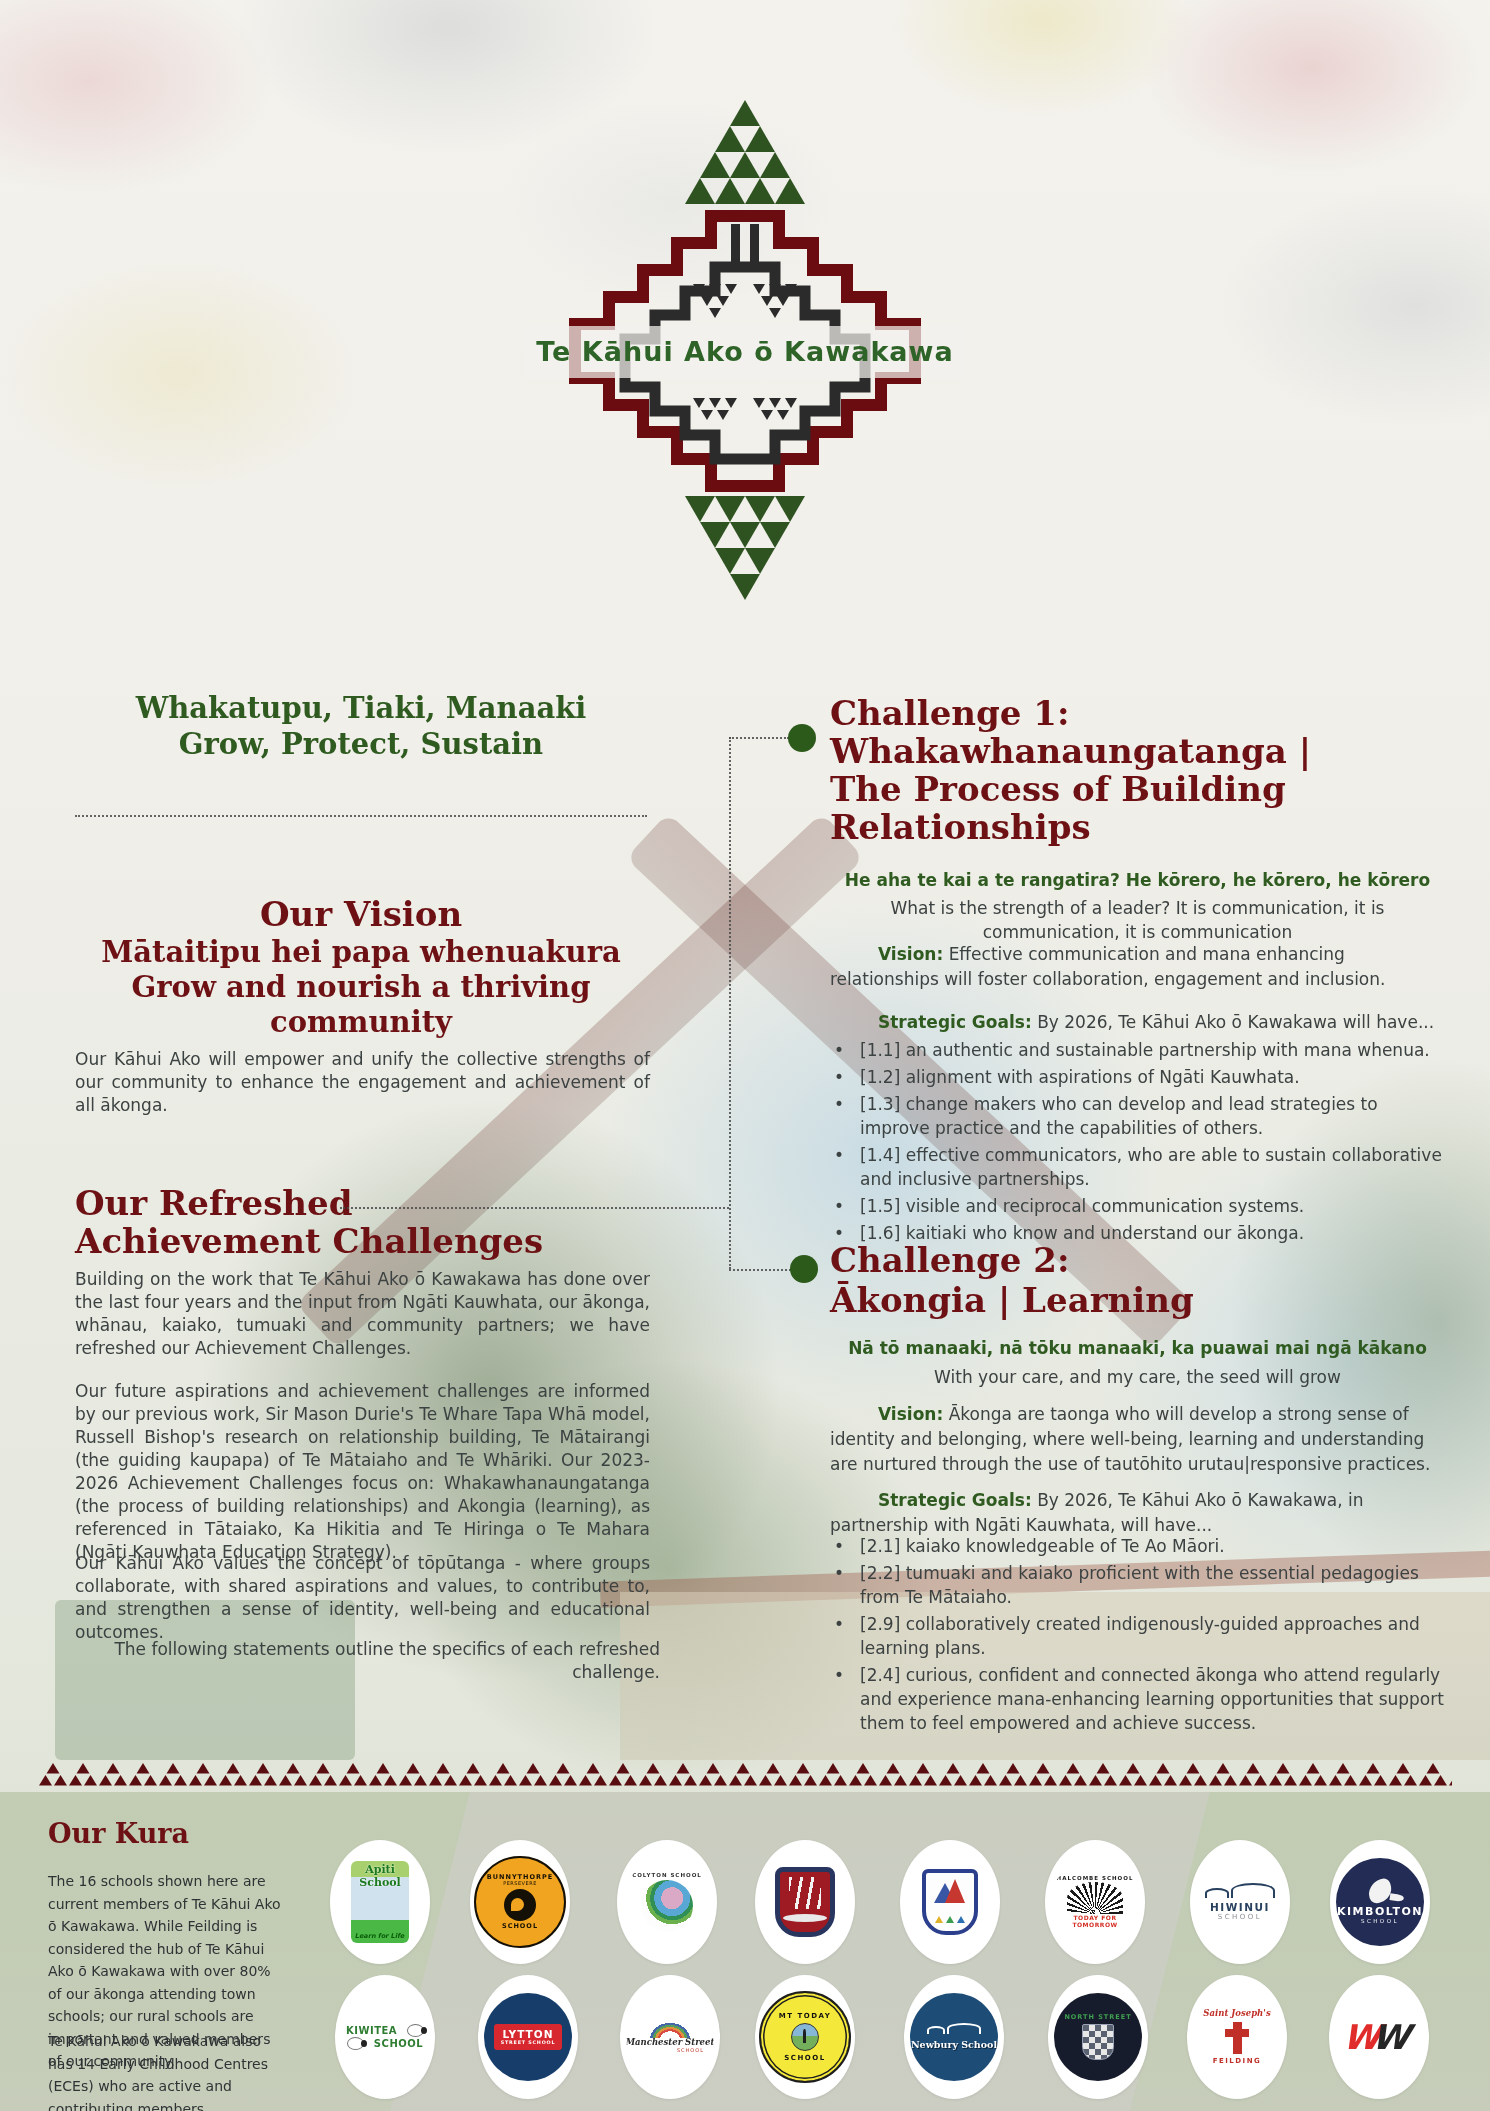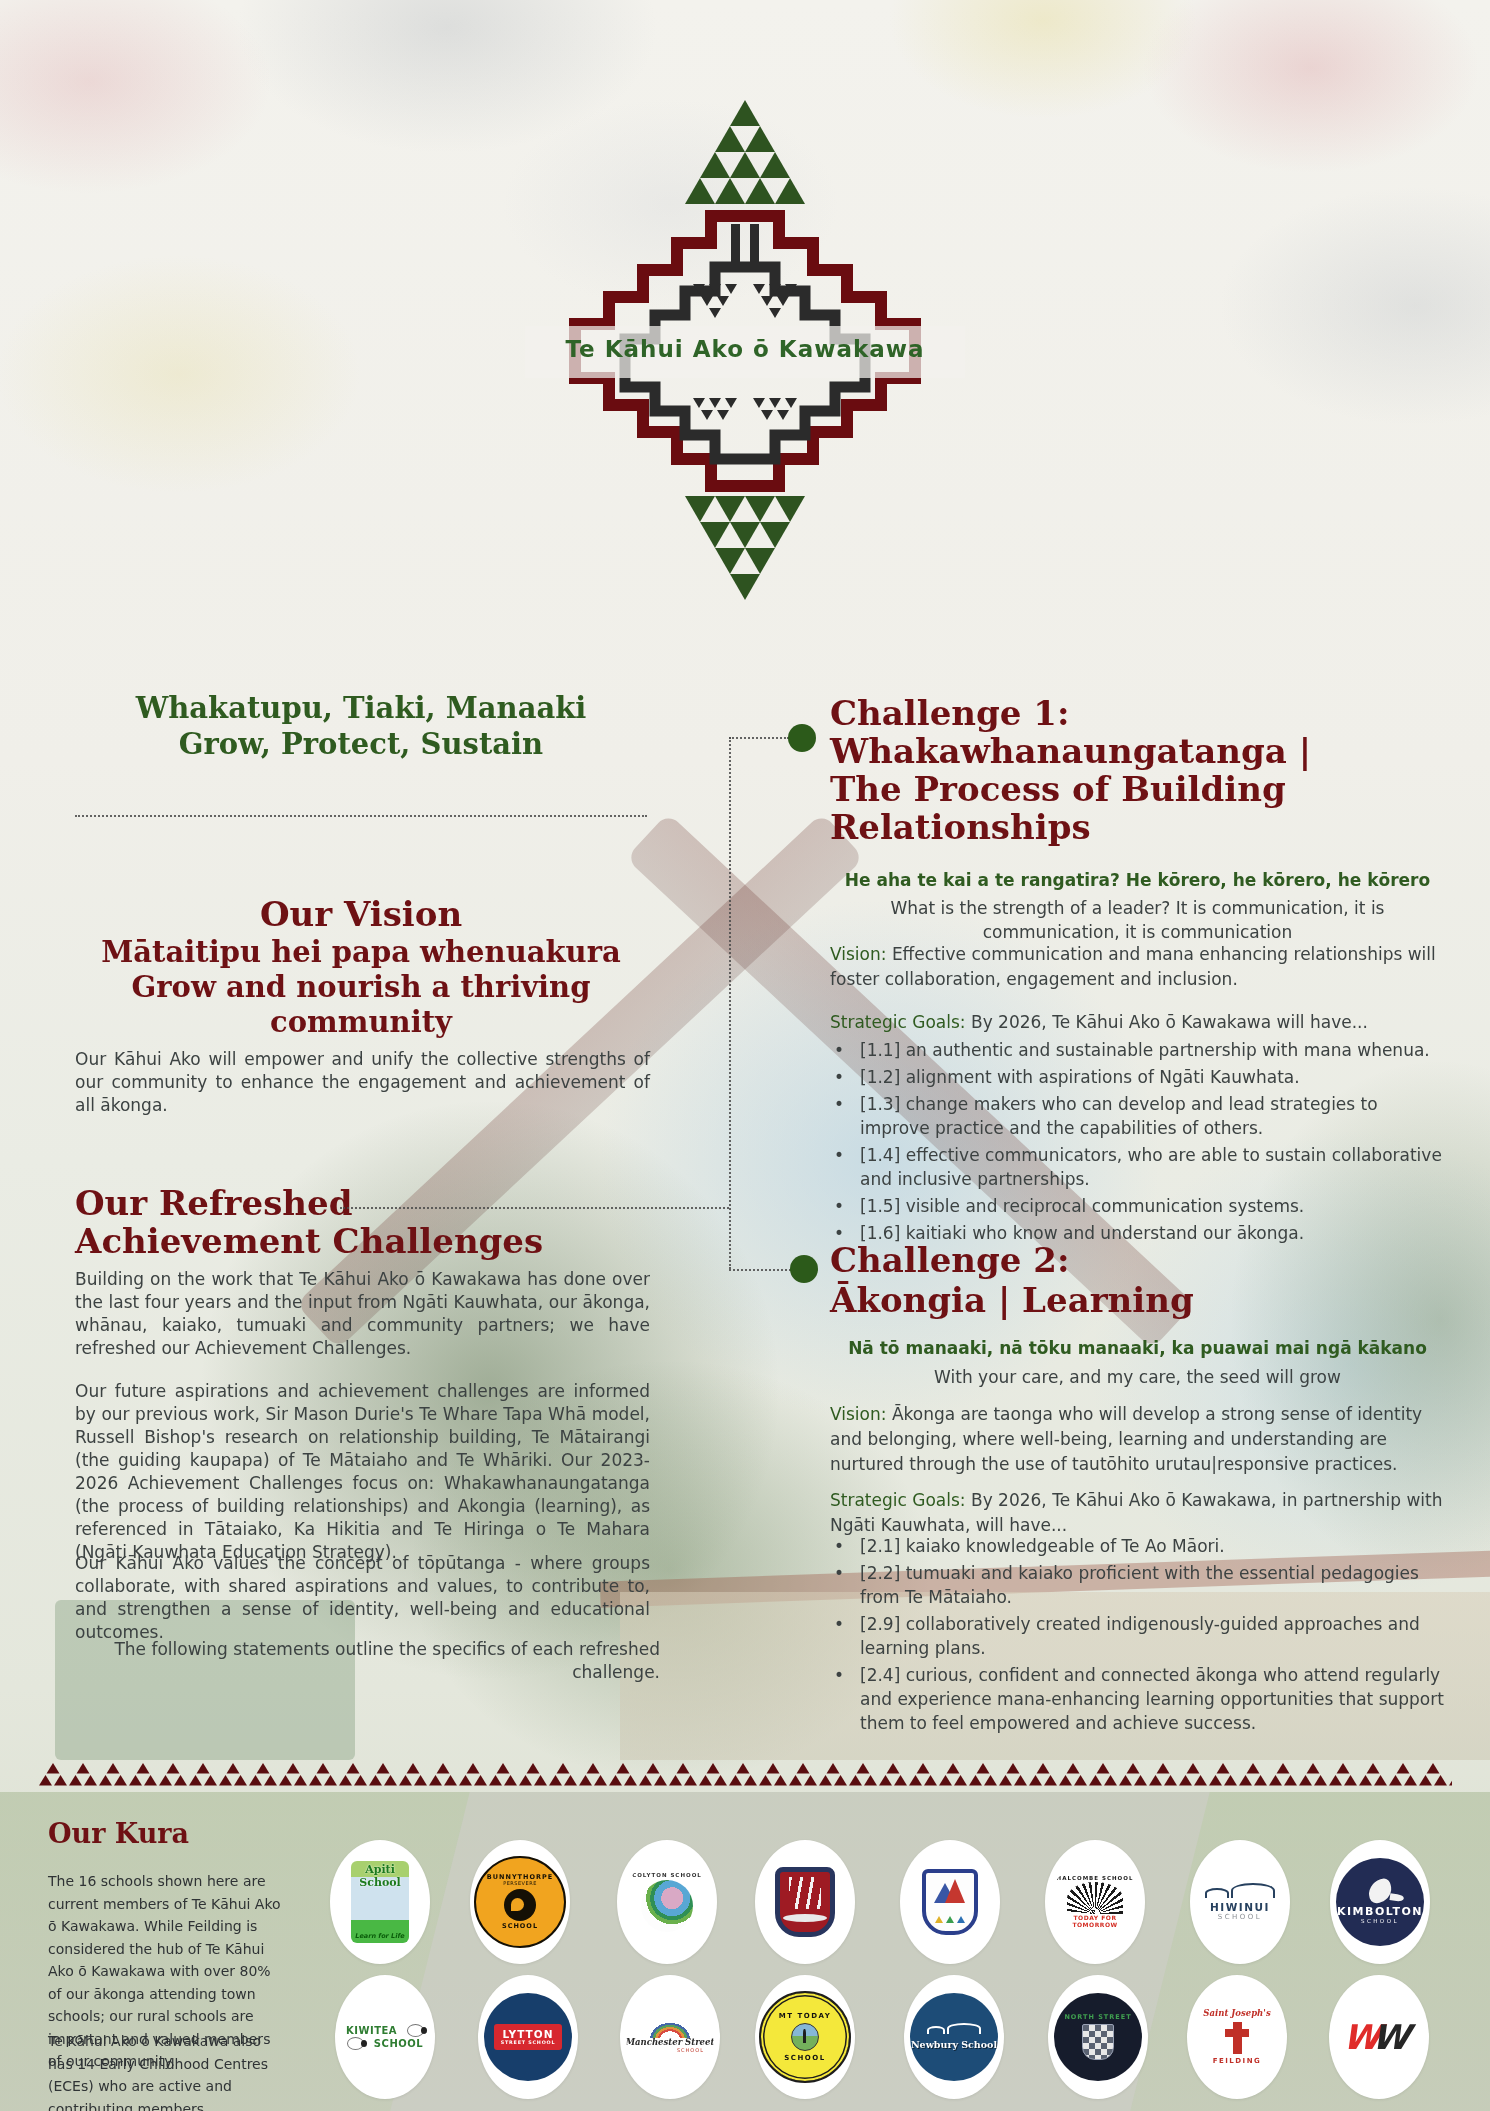--- a/index.html
+++ b/index.html
@@ -26,21 +26,21 @@
   .bg-tree3{left:1230px;top:1060px;width:420px;height:520px;background:radial-gradient(closest-side,rgba(72,102,56,.30),rgba(72,102,56,0));}
   .bg-building{left:620px;top:1592px;width:870px;height:168px;background:linear-gradient(180deg,rgba(216,207,186,.55),rgba(202,197,176,.5));}
   .bg-roof{left:600px;top:1566px;width:900px;height:26px;background:rgba(152,76,60,.35);transform:rotate(-2deg);}
   .bg-shed{left:55px;top:1600px;width:300px;height:160px;background:rgba(96,134,94,.30);border-radius:6px;}
   .bg-grass{left:0;top:1792px;width:1490px;height:319px;background:linear-gradient(180deg,rgba(168,185,148,.55),rgba(193,200,180,.78));}
   .bg-path{left:430px;top:1792px;width:740px;height:319px;background:rgba(206,206,200,.65);transform:skewX(-14deg);}
 
   
   .logo-wrap{position:absolute;left:525px;top:98px;width:440px;height:520px;z-index:2;}
   .logo-title{position:absolute;left:0;right:0;top:336px;text-align:center;z-index:3;
-    font-family:"DejaVu Sans",sans-serif;font-weight:bold;font-size:23px;letter-spacing:1px;color:#2f6428;}
+    font-family:"DejaVu Sans",sans-serif;font-weight:bold;font-size:27px;letter-spacing:1px;color:#2f6428;}
 
   
   .z{position:absolute;z-index:2;}
   .serif{font-family:"DejaVu Serif",serif;font-weight:bold;}
   .green-h{color:#2f5b20;}
   .maroon-h{color:#6e1114;}
   .motto{left:75px;top:690px;width:572px;text-align:center;font-size:29px;line-height:36px;}
   .dotted-h{border-top:2px dotted #4b4b4b;opacity:.85;}
   .line-motto{left:75px;top:815px;width:572px;}
   .line-refresh{left:340px;top:1207px;width:389px;}
@@ -69,21 +69,21 @@
   .q1{top:870px;}
   .q2{top:1338px;}
   .trans{text-align:center;font-size:17px;line-height:23.5px;color:#3c4242;}
   .t1x{top:897px;}
   .t2x{top:1366px;}
   .vpara{font-size:17px;line-height:25px;color:#3c4242;}
   .v1{top:942px;}
   .v2{top:1402px;}
   .gintro1{top:1010px;}
   .gintro2{top:1488px;}
-  .glabel{color:#2f5b20;font-weight:normal;}
+  .glabel{color:#2f5b20;font-weight:bold;margin-left:48px;}
   .goals{top:1038px;}
   .goals2{top:1534px;}
   .goals ul,.goals2 ul{margin:0;padding:0;list-style:none;}
   .goal{display:flex;font-size:17px;line-height:24px;margin-bottom:3px;color:#3c4242;}
   .goal::before{content:"•";width:26px;padding-left:4px;flex:none;color:#3c4242;}
   .goal span{flex:1;}
 
   
   .tri-border{left:38px;top:1762px;width:1414px;height:26px;}
 

